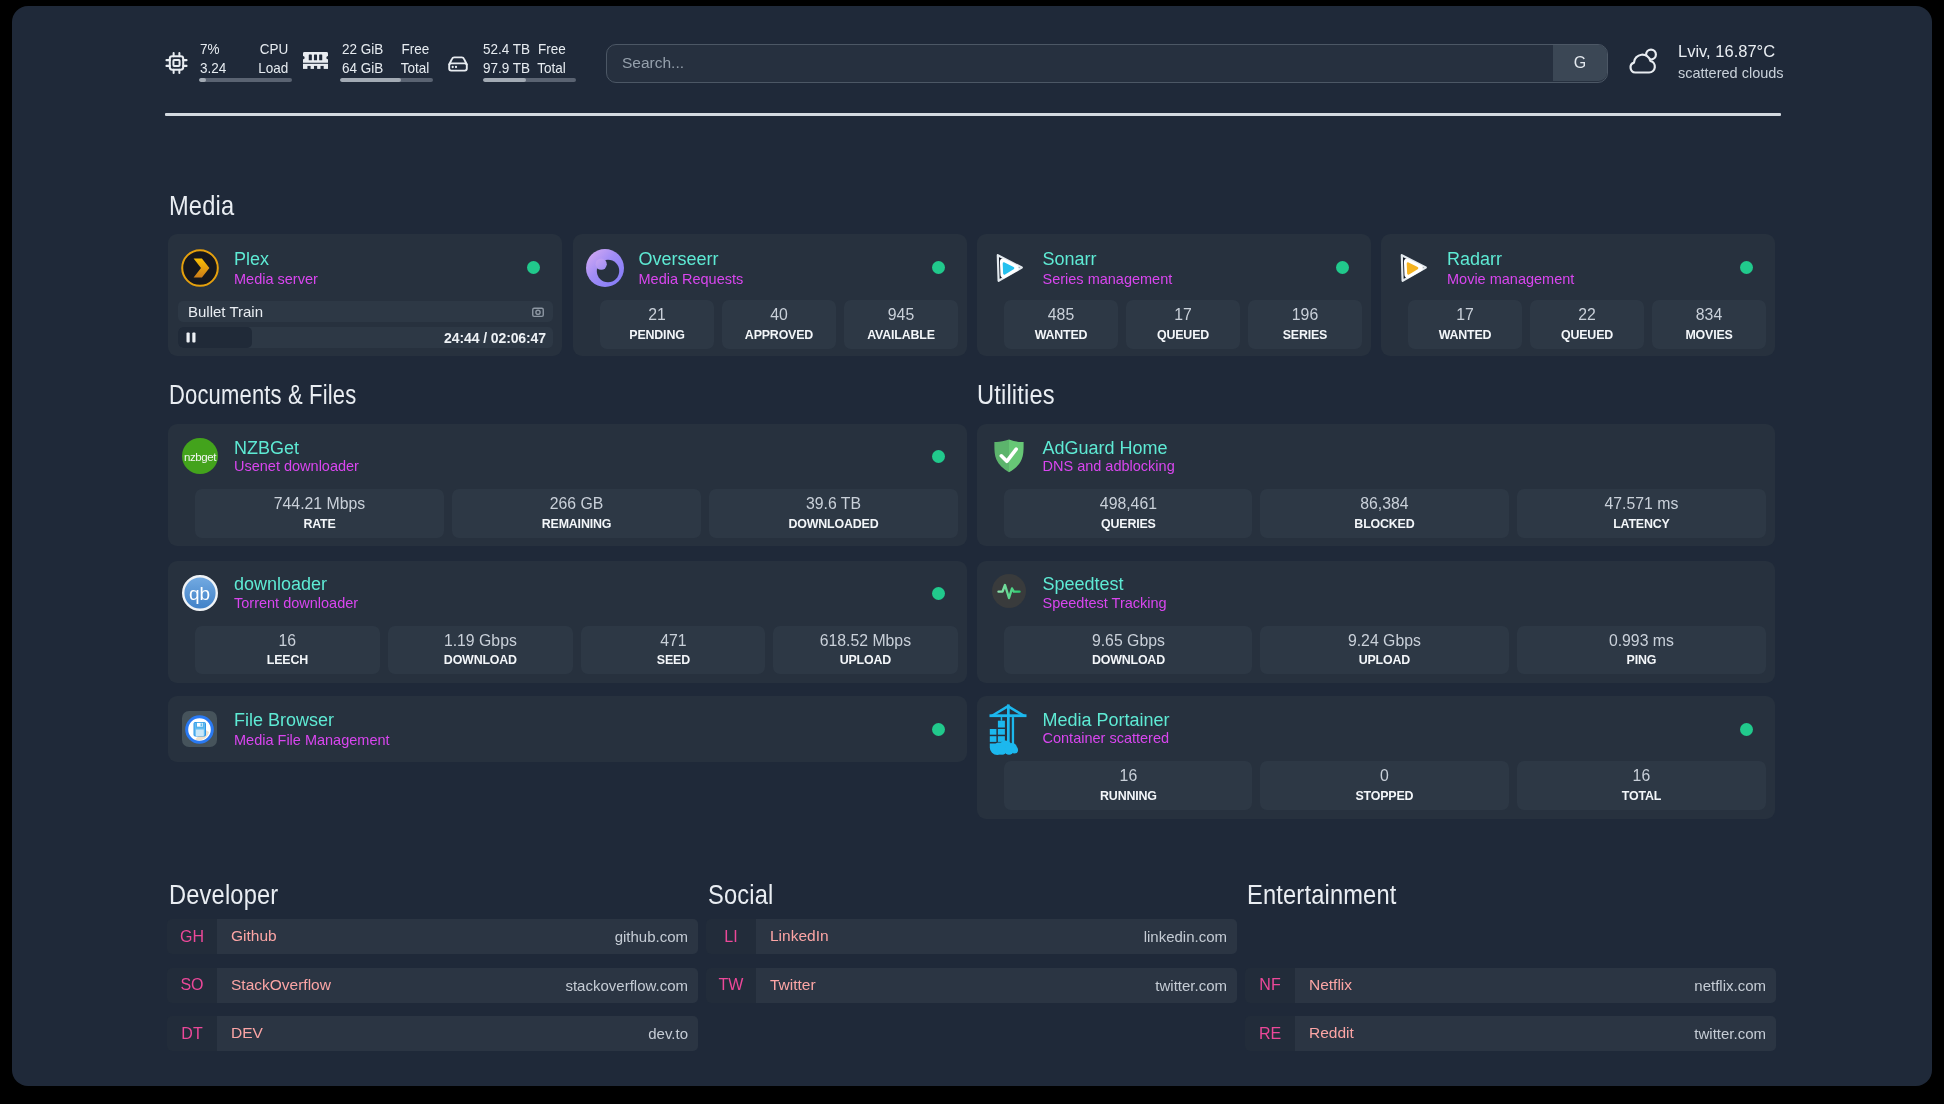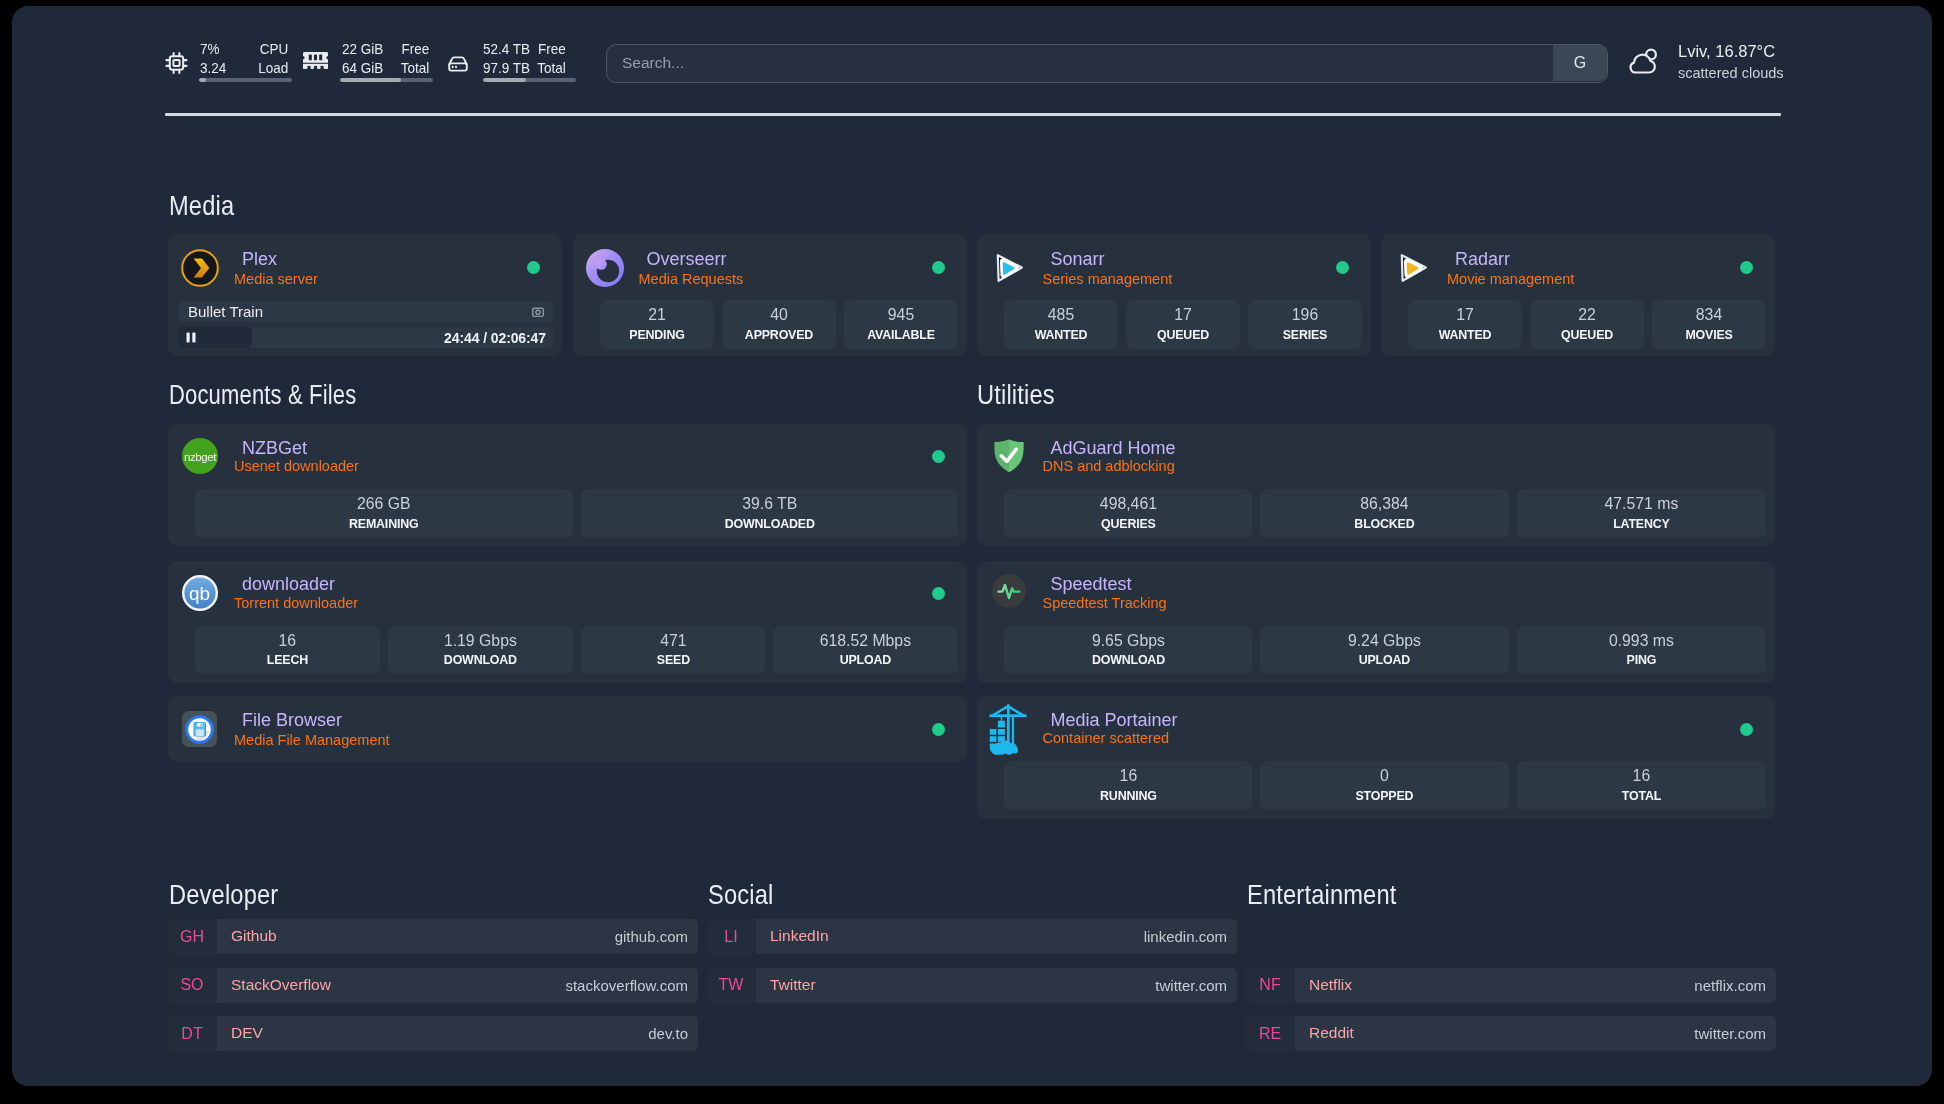--- a/index.html
+++ b/index.html
@@ -18,22 +18,22 @@
 .gbtn { position:absolute; right:0; top:0; width:54px; height:36px; background:#3B4755; border-radius:0 8.5px 8.5px 0; color:#E3E8EE; font-size:16px; display:flex; align-items:center; justify-content:center; }
 .weather-line1 { font-size:16.5px; color:#EAEEF3; }
 .weather-line2 { font-size:14.5px; color:#C9D1DA; margin-top:3.5px; }
 .hr { position:absolute; left:153px; top:107px; width:1616px; height:2.5px; background:#D3D9E0; border-radius:1px; }
 
 
 .h2 { position:absolute; font-size:27.5px; line-height:26px; color:#E9EDF2; letter-spacing:0.2px; transform-origin:0 50%; transform:scaleX(0.86); }
 
 .card { position:absolute; background:#27313E; border-radius:9px; }
 .icon38 { position:absolute; left:13px; top:15px; width:38px; height:38px; }
-.ctitle { position:absolute; left:66px; top:16px; font-size:18px; line-height:18px; color:#c4b5fd;margin-left:8px; }
-.csub { position:absolute; left:66px; top:37px; font-size:14.5px; color:#f97316;text-align:center; }
+.ctitle { position:absolute; left:66px; top:16px; font-size:18px; line-height:18px; color:#5eead4; }
+.csub { position:absolute; left:66px; top:37px; font-size:14.5px; color:#d946ef;text-align:center; }
 .dot { position:absolute; width:13px; height:13px; border-radius:50%; background:#21C98C; right:22px; top:27px; }
 .stats { position:absolute; left:27px; right:9px; top:66.5px; height:48.5px; display:flex; gap:8px; }
 .stat { flex:1; background:#2D3845; border-radius:7px; text-align:center; }
 .sval { margin-top:5px; font-size:17px; color:#C9D0D9; transform:scaleX(0.93); }
 .slab { margin-top:1.5px; font-size:13.5px; font-weight:bold; color:#F3F6F9; letter-spacing:-0.2px; transform:scaleX(0.92); }
 
 
 .prow1 { position:absolute; left:10px; right:9px; top:67px; height:21px; background:#2D3845; border-radius:5px; }
 .prow1 .t { position:absolute; left:10px; top:2px; font-size:15px; color:#E9EDF2; }
 .prow2 { position:absolute; left:10px; right:9px; top:93px; height:21px; background:#2D3845; border-radius:5px; overflow:hidden; }
@@ -256,20 +256,24 @@
 
 <div class="card" style="left:156px;top:418px;width:799px;height:122px">
   <svg class="icon38" style="top:13px" viewBox="0 0 38 38">
     <circle cx="19" cy="19" r="18" fill="#43A31C"></circle>
     <text x="19" y="23.5" text-anchor="middle" font-size="11.5" fill="#F2F5F2" font-family="Liberation Sans" letter-spacing="-0.4">nzbget</text>
   </svg>
   <div class="ctitle" style="top:14.5px">NZBGet</div>
   <div class="csub" style="top:34px">Usenet downloader</div>
   <div class="dot" style="top:26px"></div>
   <div class="stats" style="top:65px">
+    <div class="stat">
+          <div class="sval">744.21 Mbps</div>
+          <div class="slab">RATE</div>
+        </div>
     <div class="stat">
           <div class="sval">266 GB</div>
           <div class="slab">REMAINING</div>
         </div>
     <div class="stat">
           <div class="sval">39.6 TB</div>
           <div class="slab">DOWNLOADED</div>
         </div>
   </div>
 </div>

